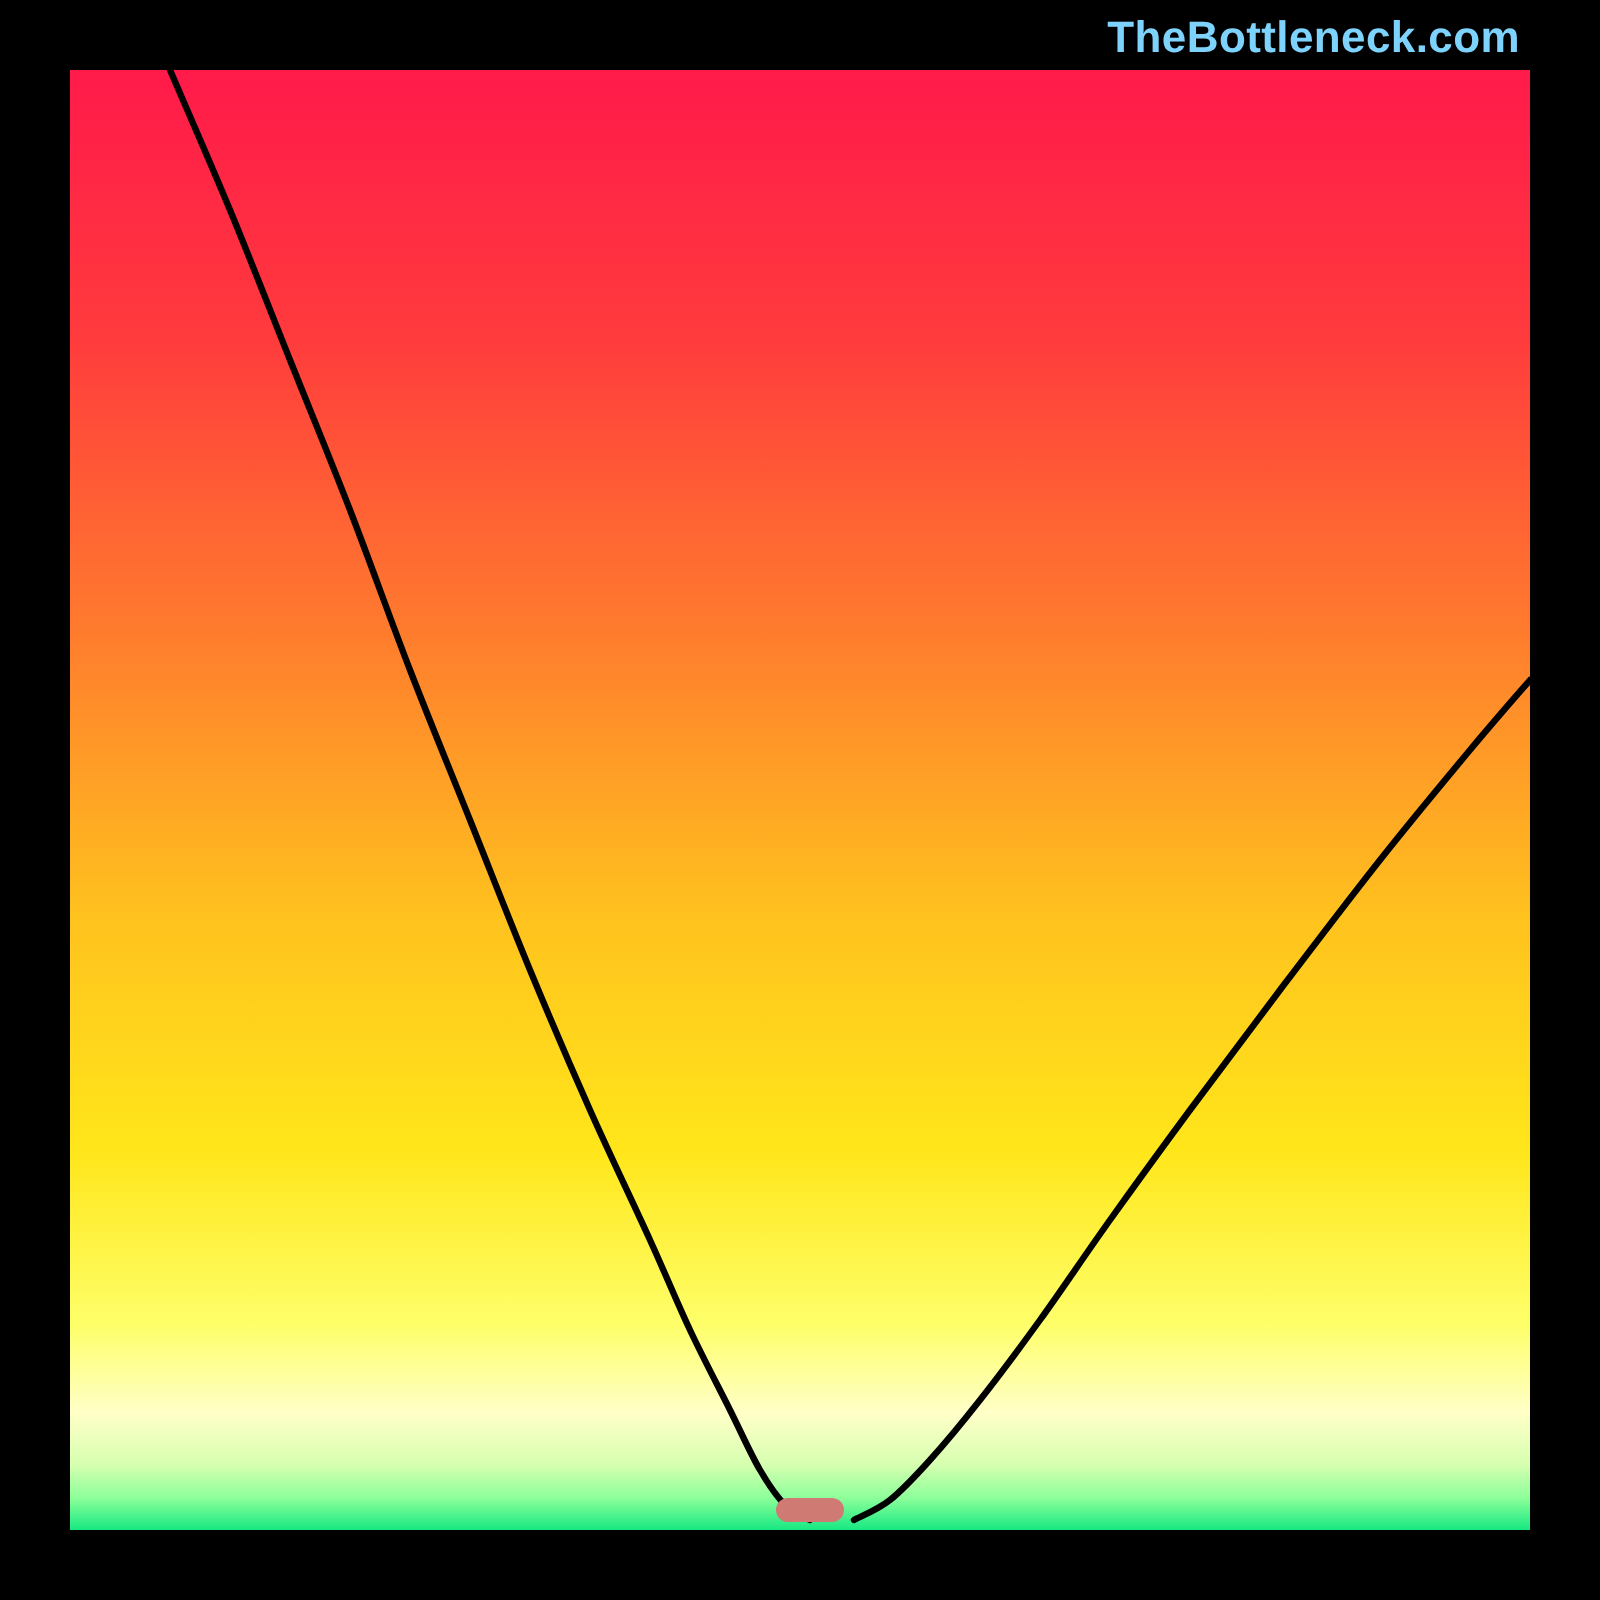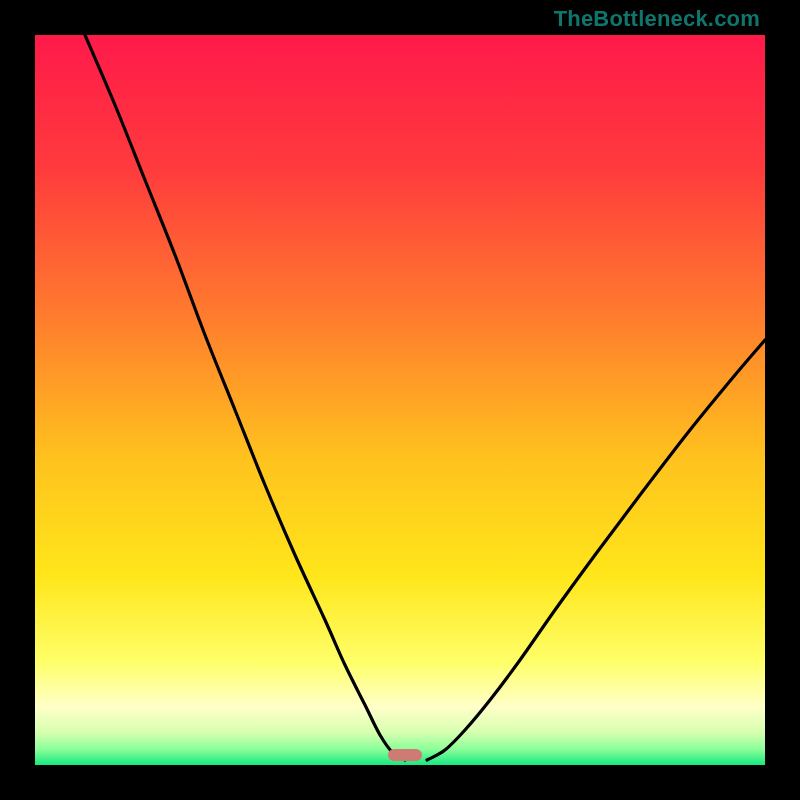--- a/index.html
+++ b/index.html
@@ -33,21 +33,21 @@
     width: 100%;
     height: 100%;
   }
   .attribution {
     position: absolute;
     top: 6px;
     right: 40px;
     font-family: Arial, Helvetica, sans-serif;
     font-size: 22px;
     font-weight: 600;
-    color: #0f766e;
+    color: #7dd3fc;
     letter-spacing: 0.2px;
   }
   svg.curve {
     position: absolute;
     left: 0;
     top: 0;
     width: 100%;
     height: 100%;
   }
   .marker {

